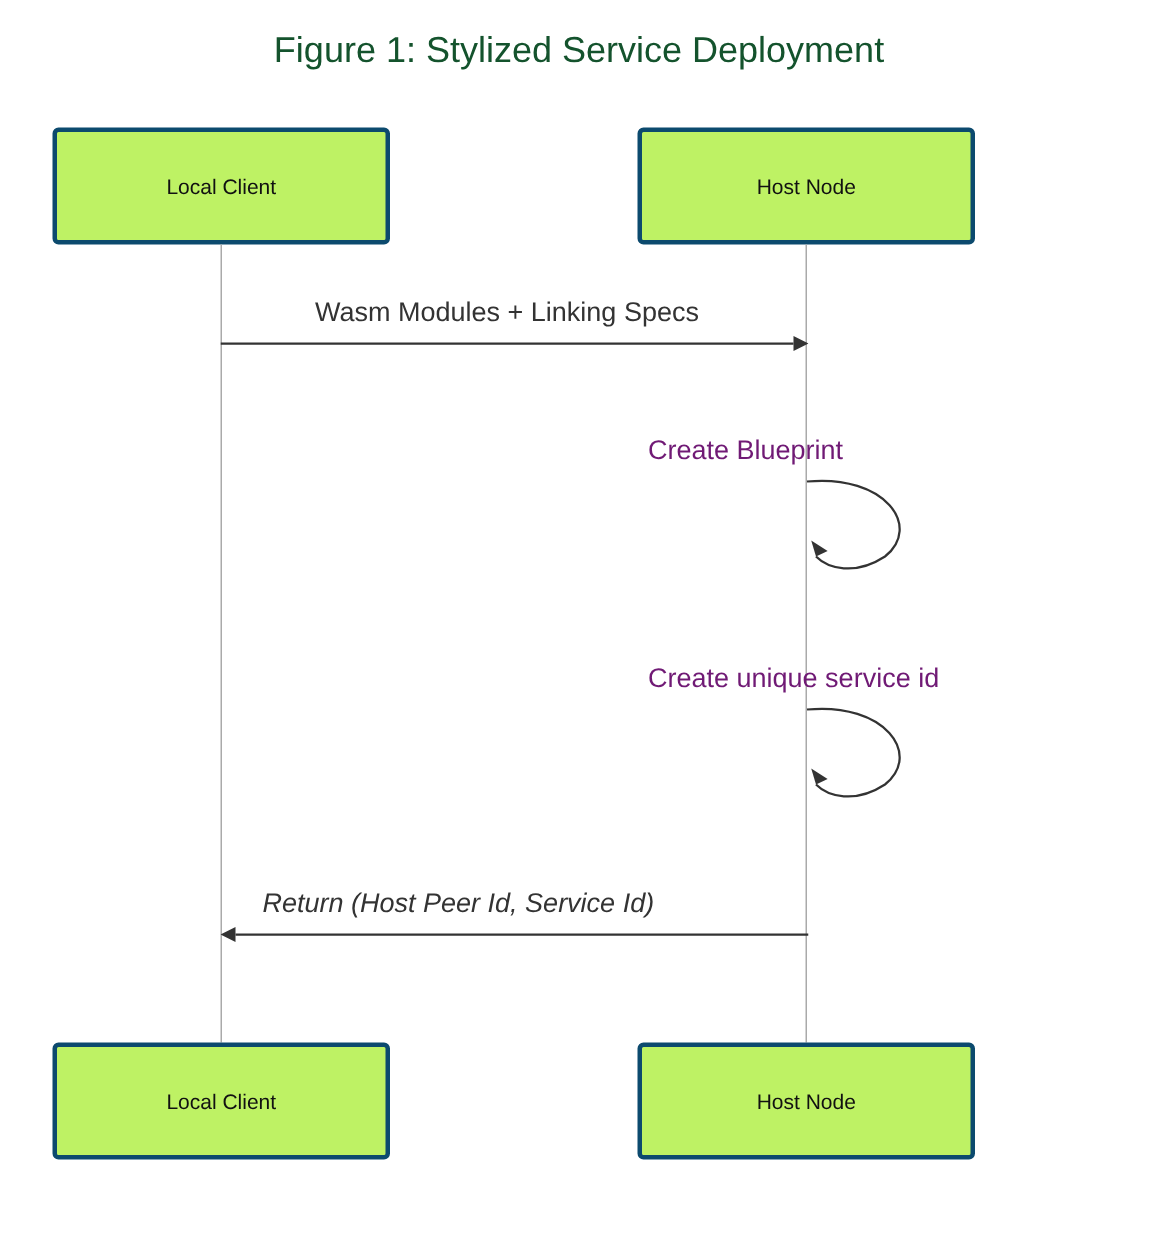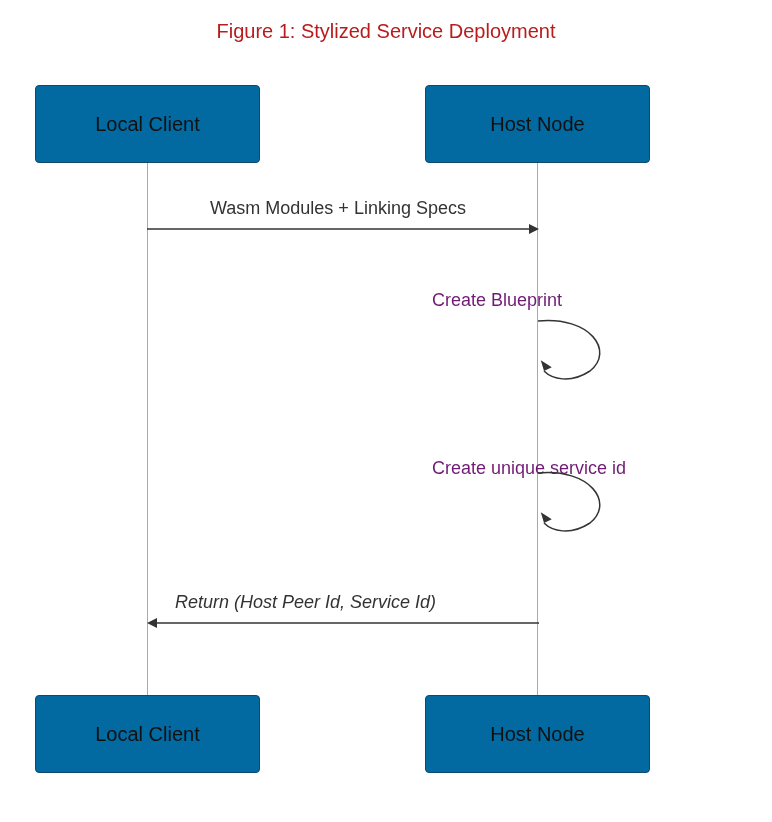--- a/index.html
+++ b/index.html
@@ -13,33 +13,33 @@
       width: 772px;
       height: 822px;
       position: relative;
     }
     .title {
       position: absolute;
       top: 20px;
       left: 0;
       right: 0;
       text-align: center;
-      font-size: 20px;
-      color: #b91c1c;
+      font-size: 24px;
+      color: #14532d;
       font-weight: 400;
     }
     .actor-box {
       position: absolute;
-      background: #0369a1;
-      border: 1px solid #0c4a6e;
+      background: #bef264;
+      border: 3px solid #0c4a6e;
       border-radius: 4px;
       display: flex;
       align-items: center;
       justify-content: center;
-      font-size: 20px;
+      font-size: 14px;
       color: #111;
       font-weight: 400;
     }
     .lifeline {
       position: absolute;
       width: 1px;
       background: #aaa;
       z-index: 0;
     }
     .message-label {
@@ -95,21 +95,21 @@
   <line class="arrow-line" x1="0" y1="7" x2="382" y2="7"></line>
   <polygon class="arrow-head" points="382,2 392,7 382,12"></polygon>
 </svg>
 
 <div class="self-label" style="left:432px; top:290px;">Create Blueprint</div>
 <svg class="arrow" style="left:530px; top:316px; width:80px; height:70px;" viewBox="0 0 80 70">
   <path class="self-loop" d="M 8 5 C 60 0, 85 35, 60 55 C 40 68, 22 63, 14 55"></path>
   <polygon class="arrow-head" points="14,55 9,45 21,50" transform="rotate(10 14 55)"></polygon>
 </svg>
 
-<div class="self-label" style="left:432px; top:458px;">Create unique service id</div>
+<div class="self-label" style="left:432px; top:442px;">Create unique service id</div>
 <svg class="arrow" style="left:530px; top:468px; width:80px; height:70px;" viewBox="0 0 80 70">
   <path class="self-loop" d="M 8 5 C 60 0, 85 35, 60 55 C 40 68, 22 63, 14 55"></path>
   <polygon class="arrow-head" points="14,55 9,45 21,50" transform="rotate(10 14 55)"></polygon>
 </svg>
 
 <div class="message-label" style="left:175px; top:592px;font-style:italic;">Return (Host Peer Id, Service Id)</div>
 <svg class="arrow" style="left:147px; top:616px; width:392px; height:14px;">
   <line class="arrow-line" x1="392" y1="7" x2="10" y2="7"></line>
   <polygon class="arrow-head" points="10,2 0,7 10,12"></polygon>
 </svg>

